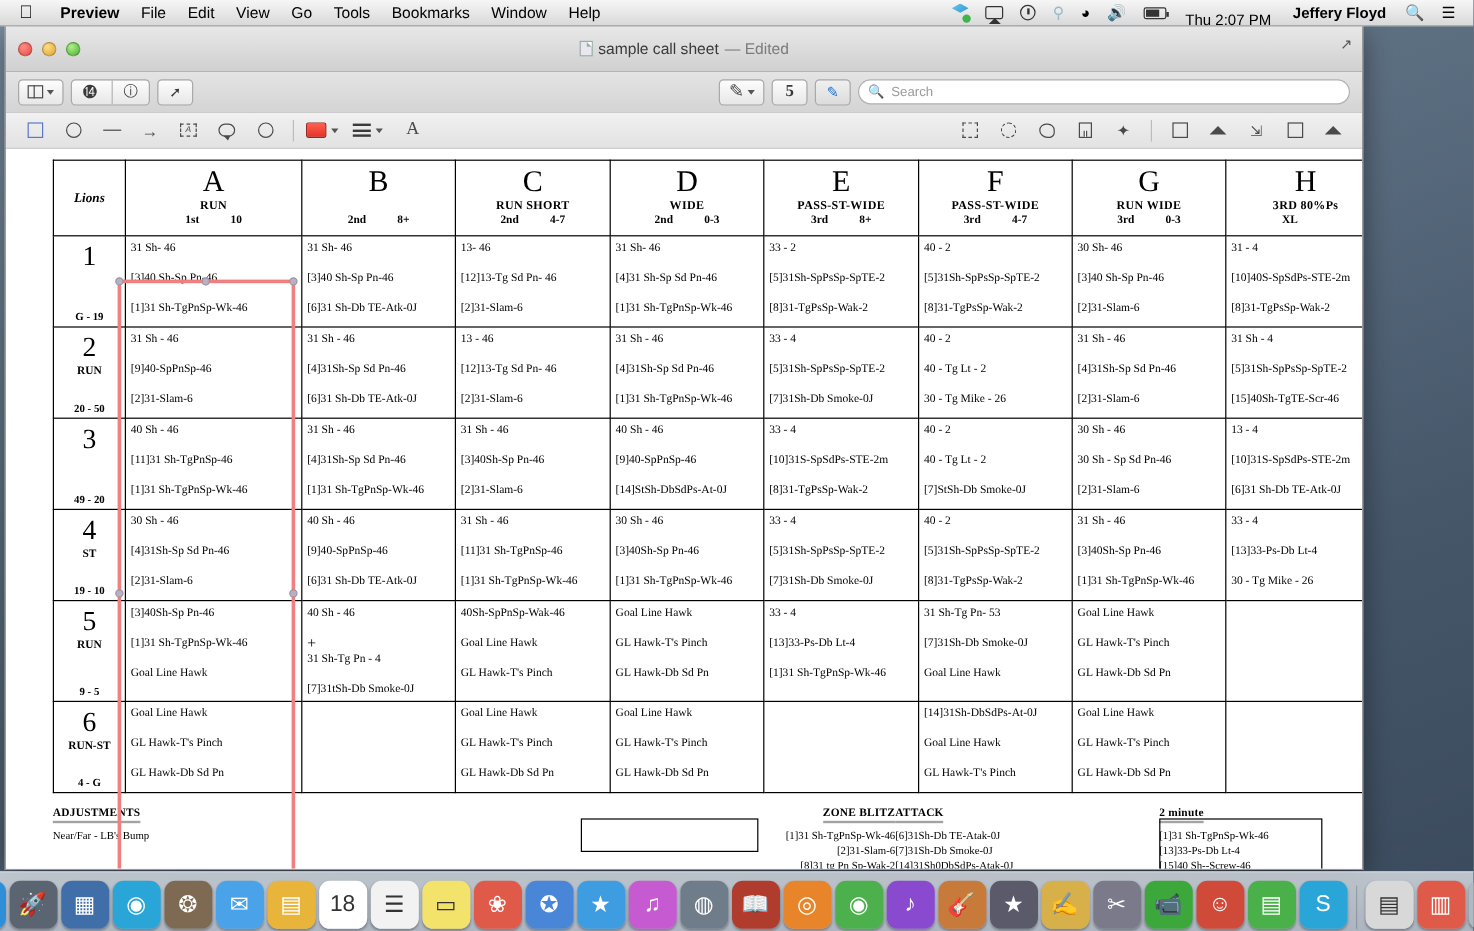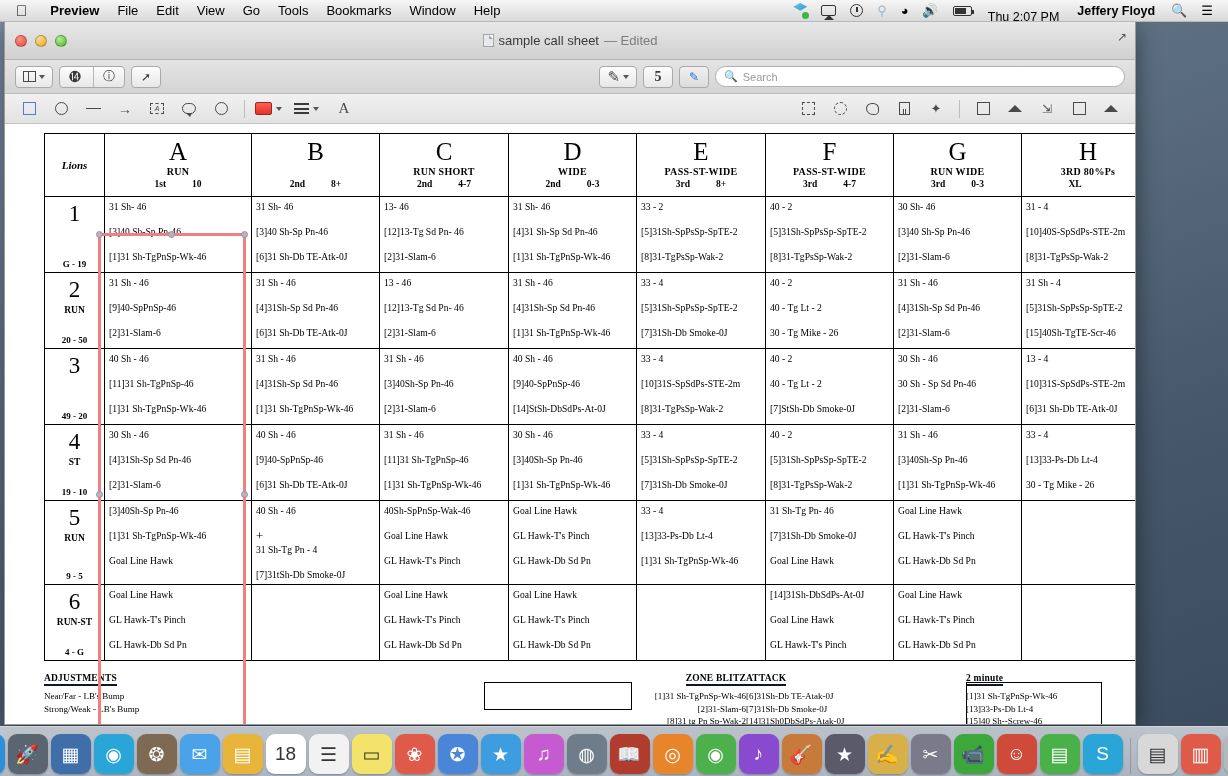--- a/index.html
+++ b/index.html
@@ -194,21 +194,21 @@
   }
   .handle { position: absolute; width: 7px; height: 7px; border-radius: 50%; background: #b9b0c2; border:1px solid #9a93a3; }
   .h-tl{left:-5px;top:-5px;} .h-tm{left:calc(50% - 4px);top:-5px;} .h-tr{right:-5px;top:-5px;}
   .h-ml{left:-5px;top:calc(50% - 4px);} .h-mr{right:-5px;top:calc(50% - 4px);}
 
   
   .notes { position: absolute; left: 39px; top: 542px; width: 1092px; display: flex; }
   .note-col { font-family: "Liberation Serif", serif; }
   .note-col .nh {
     font-size: 9.5px; font-weight: bold; letter-spacing: .2px;
-    border-bottom: 2px solid #0f172a; display: inline-block; padding-bottom: 1px; margin-bottom: 4px;
+    border-bottom: 2px solid #a3a3a3; display: inline-block; padding-bottom: 1px; margin-bottom: 4px;
   }
   .note-col .nl { font-size: 9px; line-height: 12.6px; white-space: nowrap; }
   .nc1 { width: 440px; }
   .nc2 { width: 262px; }
   .nc3 { width: 220px; }
   .nc4 { width: 158px; }
 
   
   .dock {
     position: absolute; left: 0; bottom: 0; width: 1228px; height: 50px;
@@ -670,21 +670,21 @@
                   <div>Goal Line Hawk</div>
                   <div>GL Hawk-T's Pinch</div>
                   <div>GL Hawk-Db Sd Pn</div>
                 </td>
                 <td class="play">
                   <div>33 - 4</div>
                   <div>[13]33-Ps-Db Lt-4</div>
                   <div>[1]31 Sh-TgPnSp-Wk-46</div>
                 </td>
                 <td class="play">
-                  <div>31 Sh-Tg Pn- 46</div>
+                  <div>31 Sh-Tg Pn- 53</div>
                   <div>[7]31Sh-Db Smoke-0J</div>
                   <div>Goal Line Hawk</div>
                 </td>
                 <td class="play">
                   <div>Goal Line Hawk</div>
                   <div>GL Hawk-T's Pinch</div>
                   <div>GL Hawk-Db Sd Pn</div>
                 </td>
                 <td class="play">&nbsp;</td>
               </tr>
@@ -734,21 +734,20 @@
         <span class="handle h-ml"></span>
         <span class="handle h-mr"></span>
 
       </div>
 
       <div class="notes">
         <div class="note-col nc1">
           <div class="nh">ADJUSTMENTS</div>
           <div id="adj-lines">
               <div class="nl">Near/Far - LB's Bump</div>
-              <div class="nl">Strong/Weak - LB's Bump</div>
             </div>
         </div>
         <div class="note-col nc2" style="position: relative; text-align: right;">
           <div class="nh">ZONE BLITZ</div>
           <div id="zb-lines">
               <div class="nl">[1]31 Sh-TgPnSp-Wk-46</div>
               <div class="nl">[2]31-Slam-6</div>
               <div class="nl">[8]31 tg Pn Sp-Wak-2</div>
             </div>
         <div style="position: absolute; left: 0px; top: 15px; width: 148px; height: 28px; border: 1px solid rgb(0, 0, 0); pointer-events: none;"></div></div>

